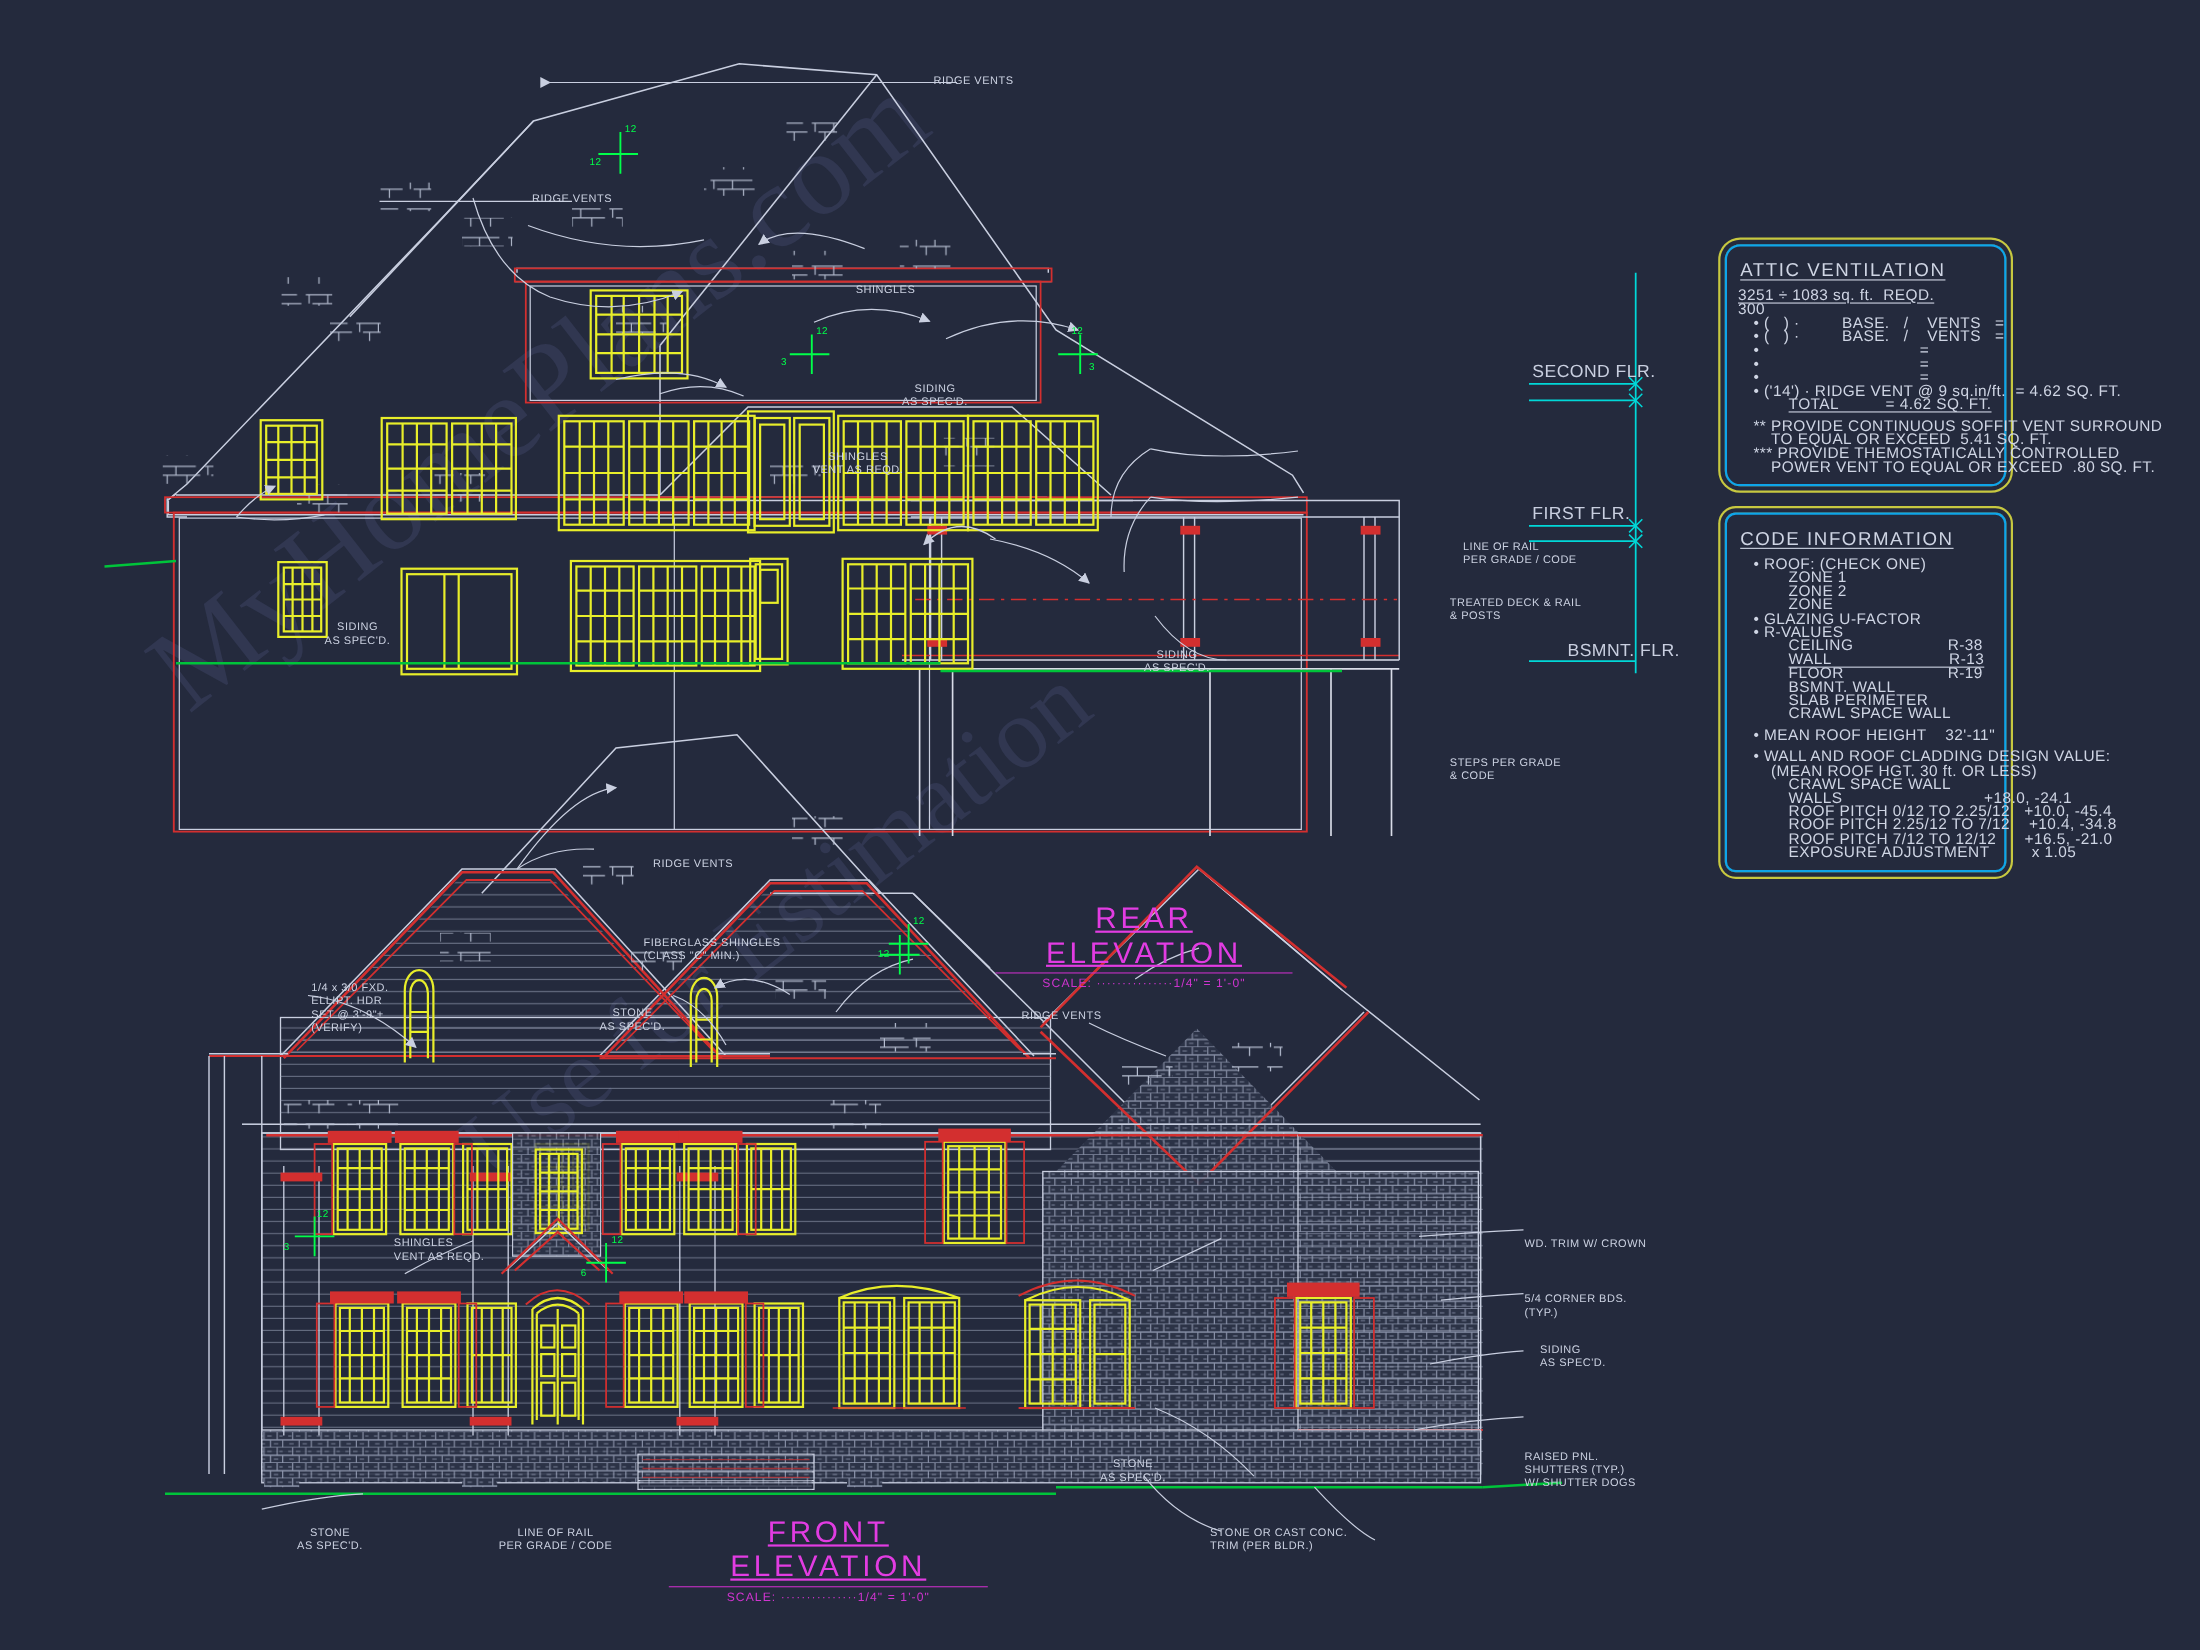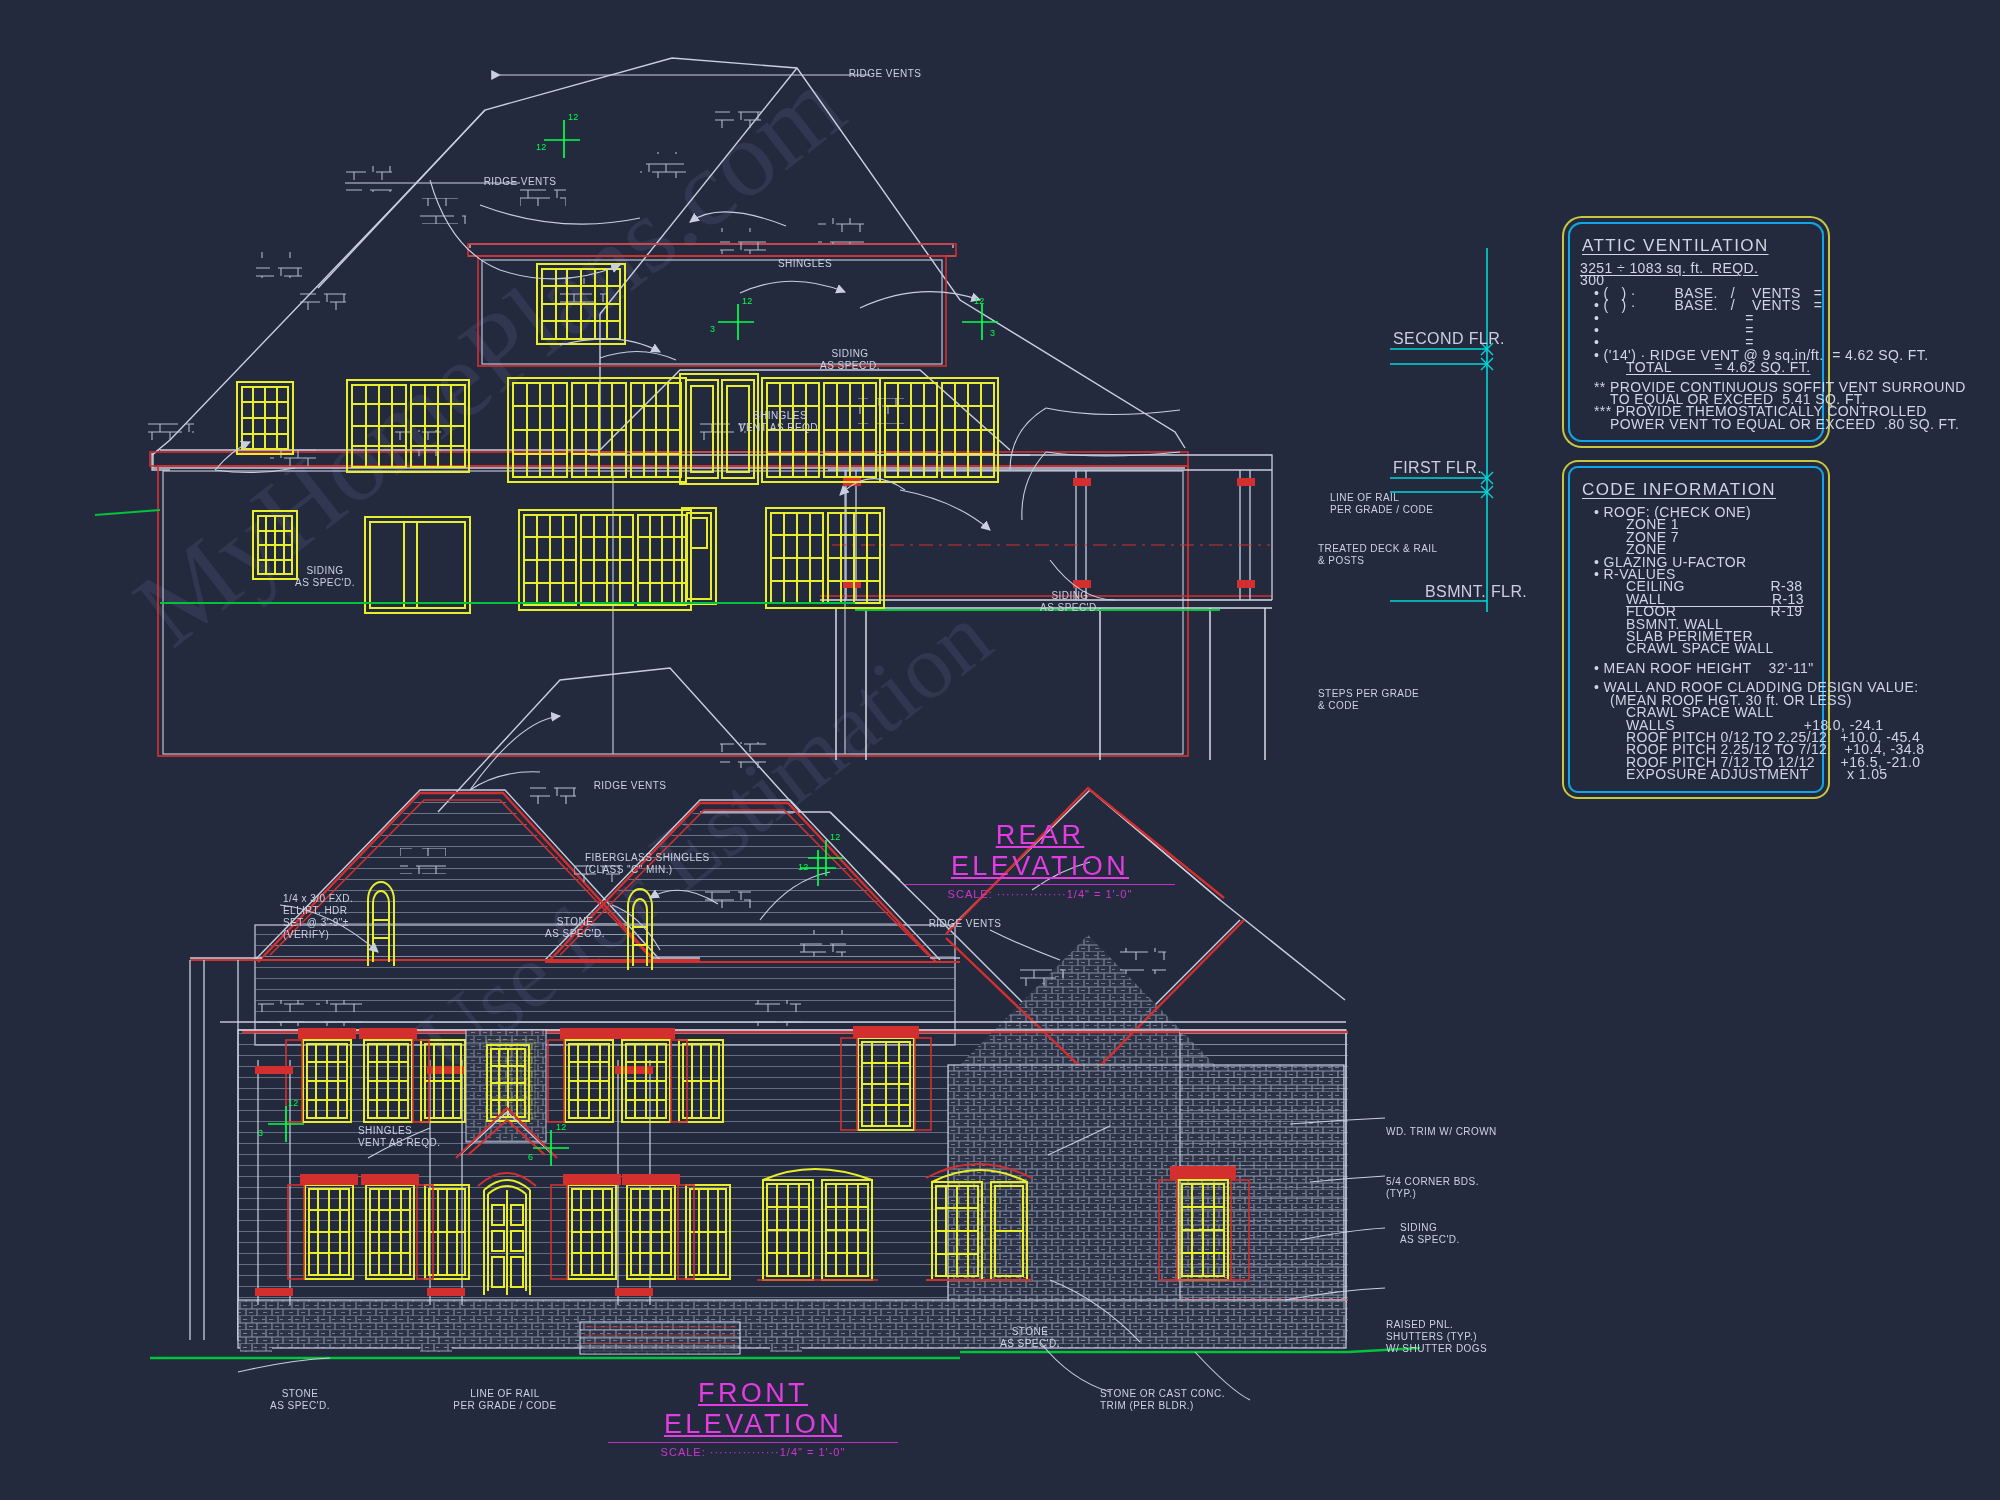--- a/index.html
+++ b/index.html
@@ -660,21 +660,21 @@
       <div class="ind1">*** PROVIDE THEMOSTATICALLY CONTROLLED</div>
       <div class="ind2">POWER VENT TO EQUAL OR EXCEED  .80 SQ. FT.</div>
     </div>
   </div>
 
   <div class="panel" id="panel1" style="left:1568px;top:466px;width:232px;border-radius:10px;">
     <h2>CODE INFORMATION</h2>
     <div class="rows">
       <div class="ind1">• ROOF: (CHECK ONE)</div>
       <div class="ind3">ZONE 1</div>
-      <div class="ind3">ZONE 7</div>
+      <div class="ind3">ZONE 2</div>
       <div class="ind3">ZONE</div>
       <div class="ind1">• GLAZING U-FACTOR</div>
       <div class="ind1">• R-VALUES</div>
       <div class="ind3">CEILING                    R-38</div>
       <div class="ind3 u">WALL                         R-13</div>
       <div class="ind3">FLOOR                      R-19</div>
       <div class="ind3">BSMNT. WALL</div>
       <div class="ind3">SLAB PERIMETER</div>
       <div class="ind3">CRAWL SPACE WALL</div>
       <div class="gap"></div>

